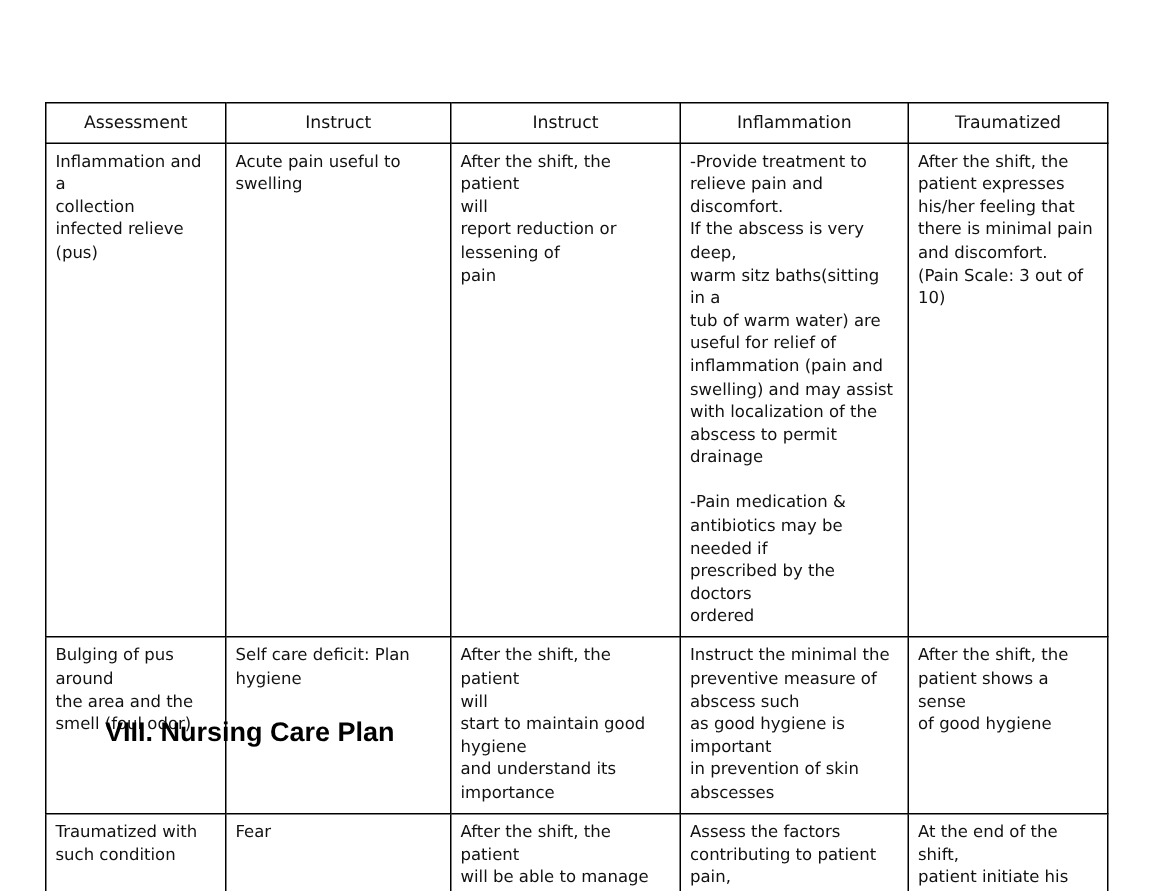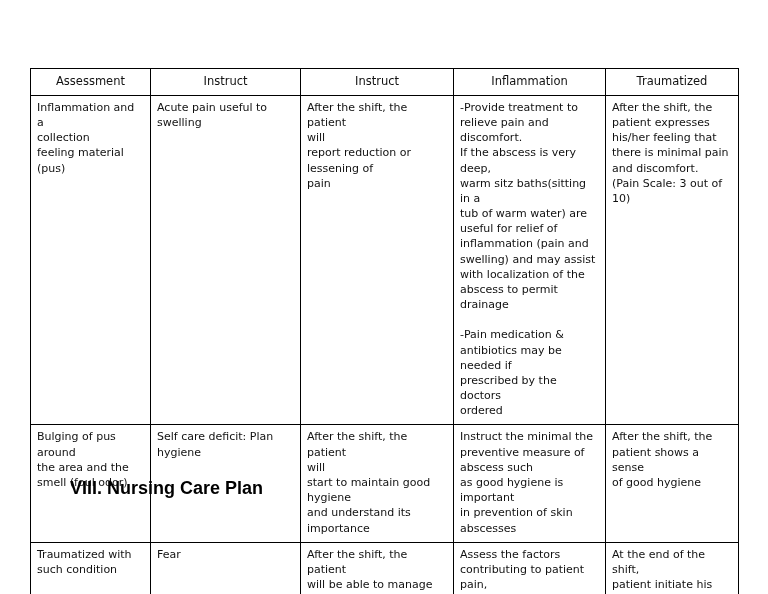--- a/index.html
+++ b/index.html
@@ -83,21 +83,21 @@
         <th>Instruct</th>
         <th>Instruct</th>
         <th>Inflammation</th>
         <th>Traumatized</th>
       </tr>
     </thead>
     <tbody>
       <tr class="row-1">
         <td>Inflammation and a
 collection
-feeling material
+infected relieve
 (pus)</td>
         <td>Acute pain useful to
 swelling</td>
         <td>After the shift, the patient
 will
 report reduction or
 lessening of
 pain</td>
         <td>-Provide treatment to
 relieve pain and discomfort.

